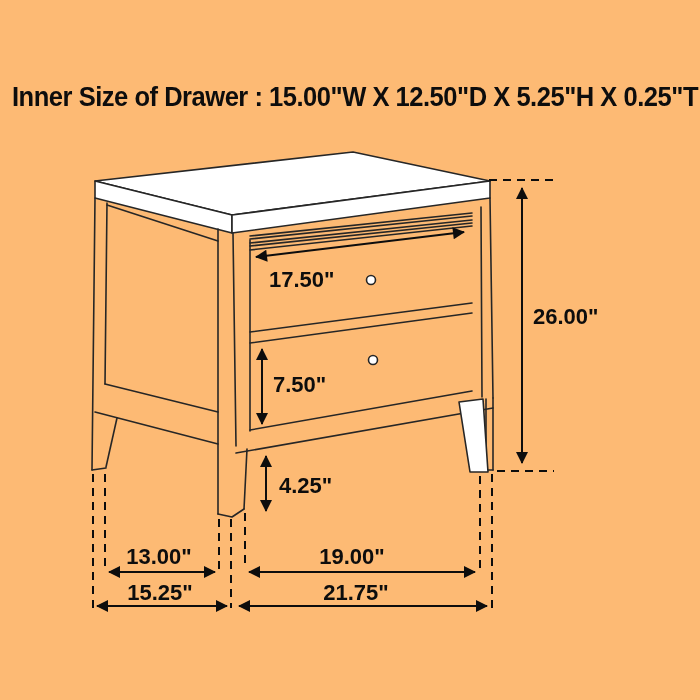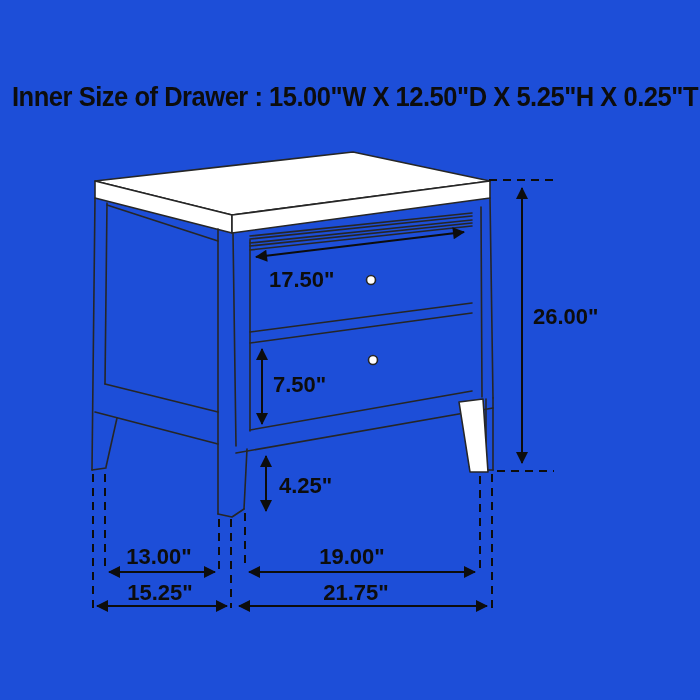--- a/index.html
+++ b/index.html
@@ -4,21 +4,21 @@
 <style>
   html, body {
     margin: 0;
     padding: 0;
     background: #ffffff;
   }
   .page {
     position: relative;
     width: 700px;
     height: 700px;
-    background: #1d4ed8;
+    background: #fdba74;
     overflow: hidden;
     font-family: "Liberation Sans", sans-serif;
   }
   svg text {
     font-family: "Liberation Sans", sans-serif;
     font-weight: bold;
     fill: #0d0d0d;
   }
   .title-text {
     font-size: 27px;

